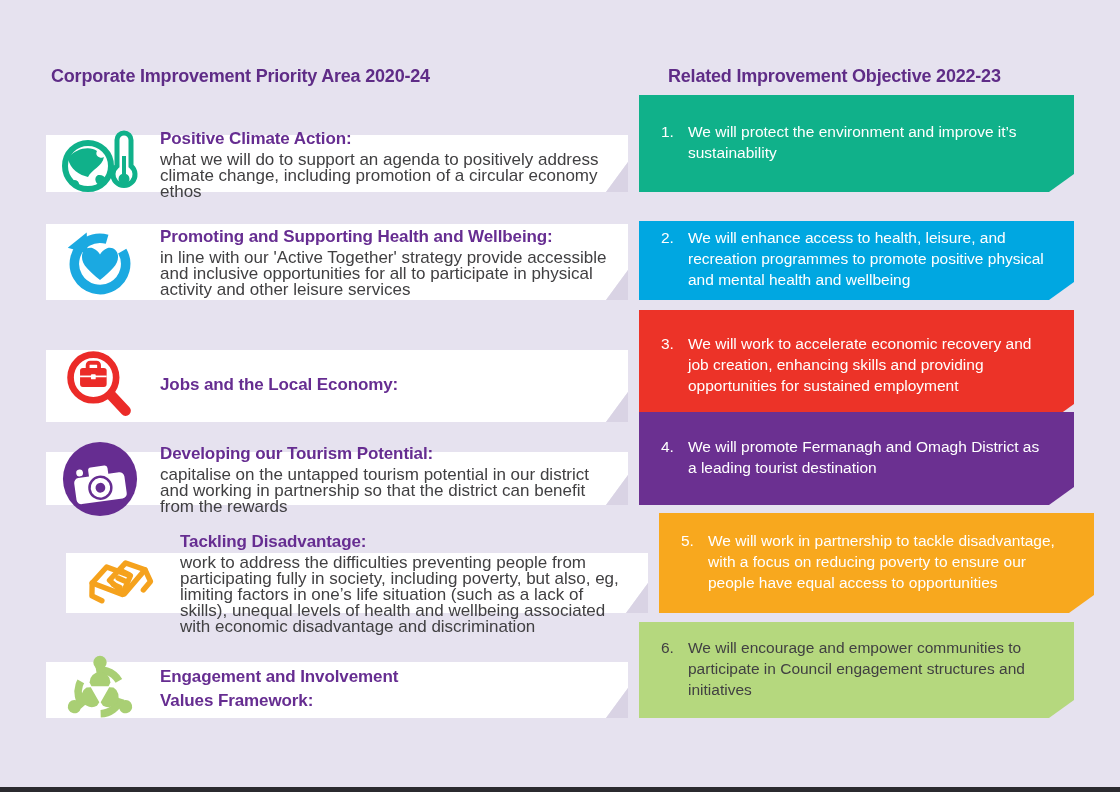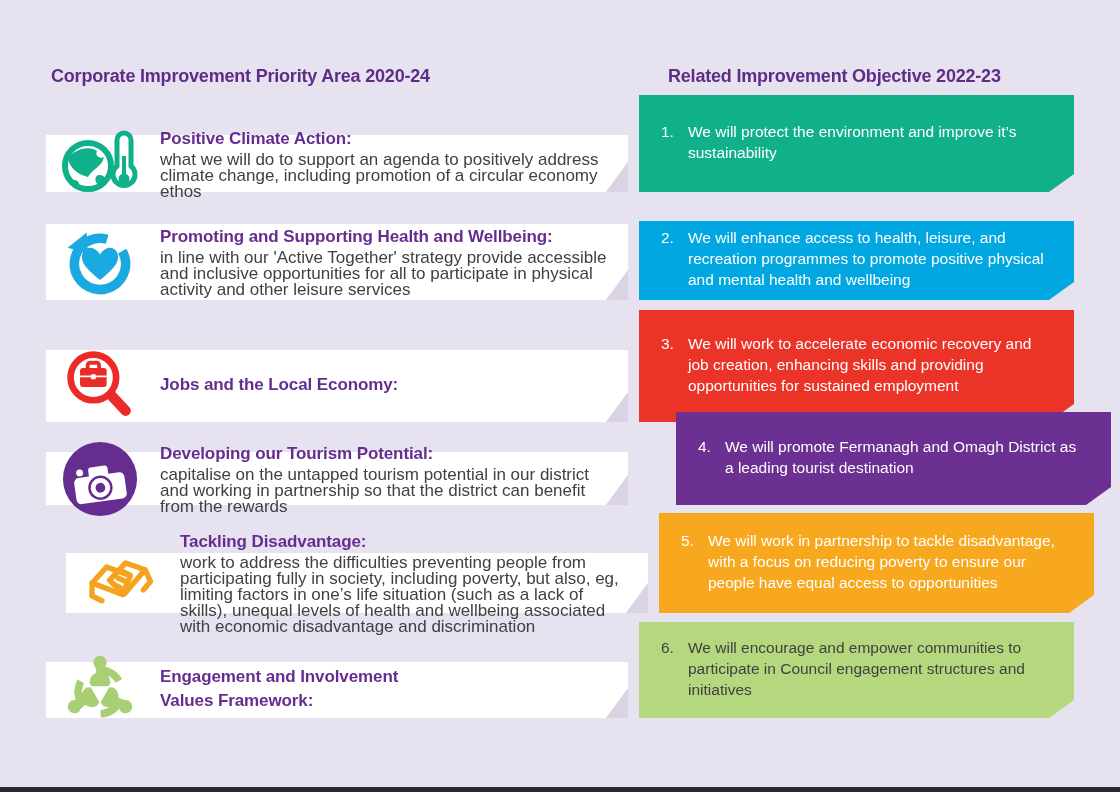--- a/index.html
+++ b/index.html
@@ -13,21 +13,21 @@
     position:absolute;top:66px;
     font-size:18px;font-weight:bold;letter-spacing:-0.2px;
   }
   .col-head.left{left:51px;}
   .col-head.right{left:639px;}
 
   .row{position:absolute;left:46px;width:1028px;display:flex;}
   .r1{top:95px;height:97px;}
   .r2{top:205px;height:95px;align-items:flex-end;}
   .r3{top:310px;height:112px;}
-  .r4{top:412px;height:93px;gap:37px;}
+  .r4{top:412px;height:93px;}
   .r5{top:513px;height:100px;padding-left:20px;}
   .r6{top:622px;height:96px;}
 
   
   .card{
     position:relative;width:582px;margin-right:11px;flex:none;
     display:flex;align-items:center;
     padding:0 20px 0 12px;box-sizing:border-box;margin-top:40px;
   }
   .card::before{

